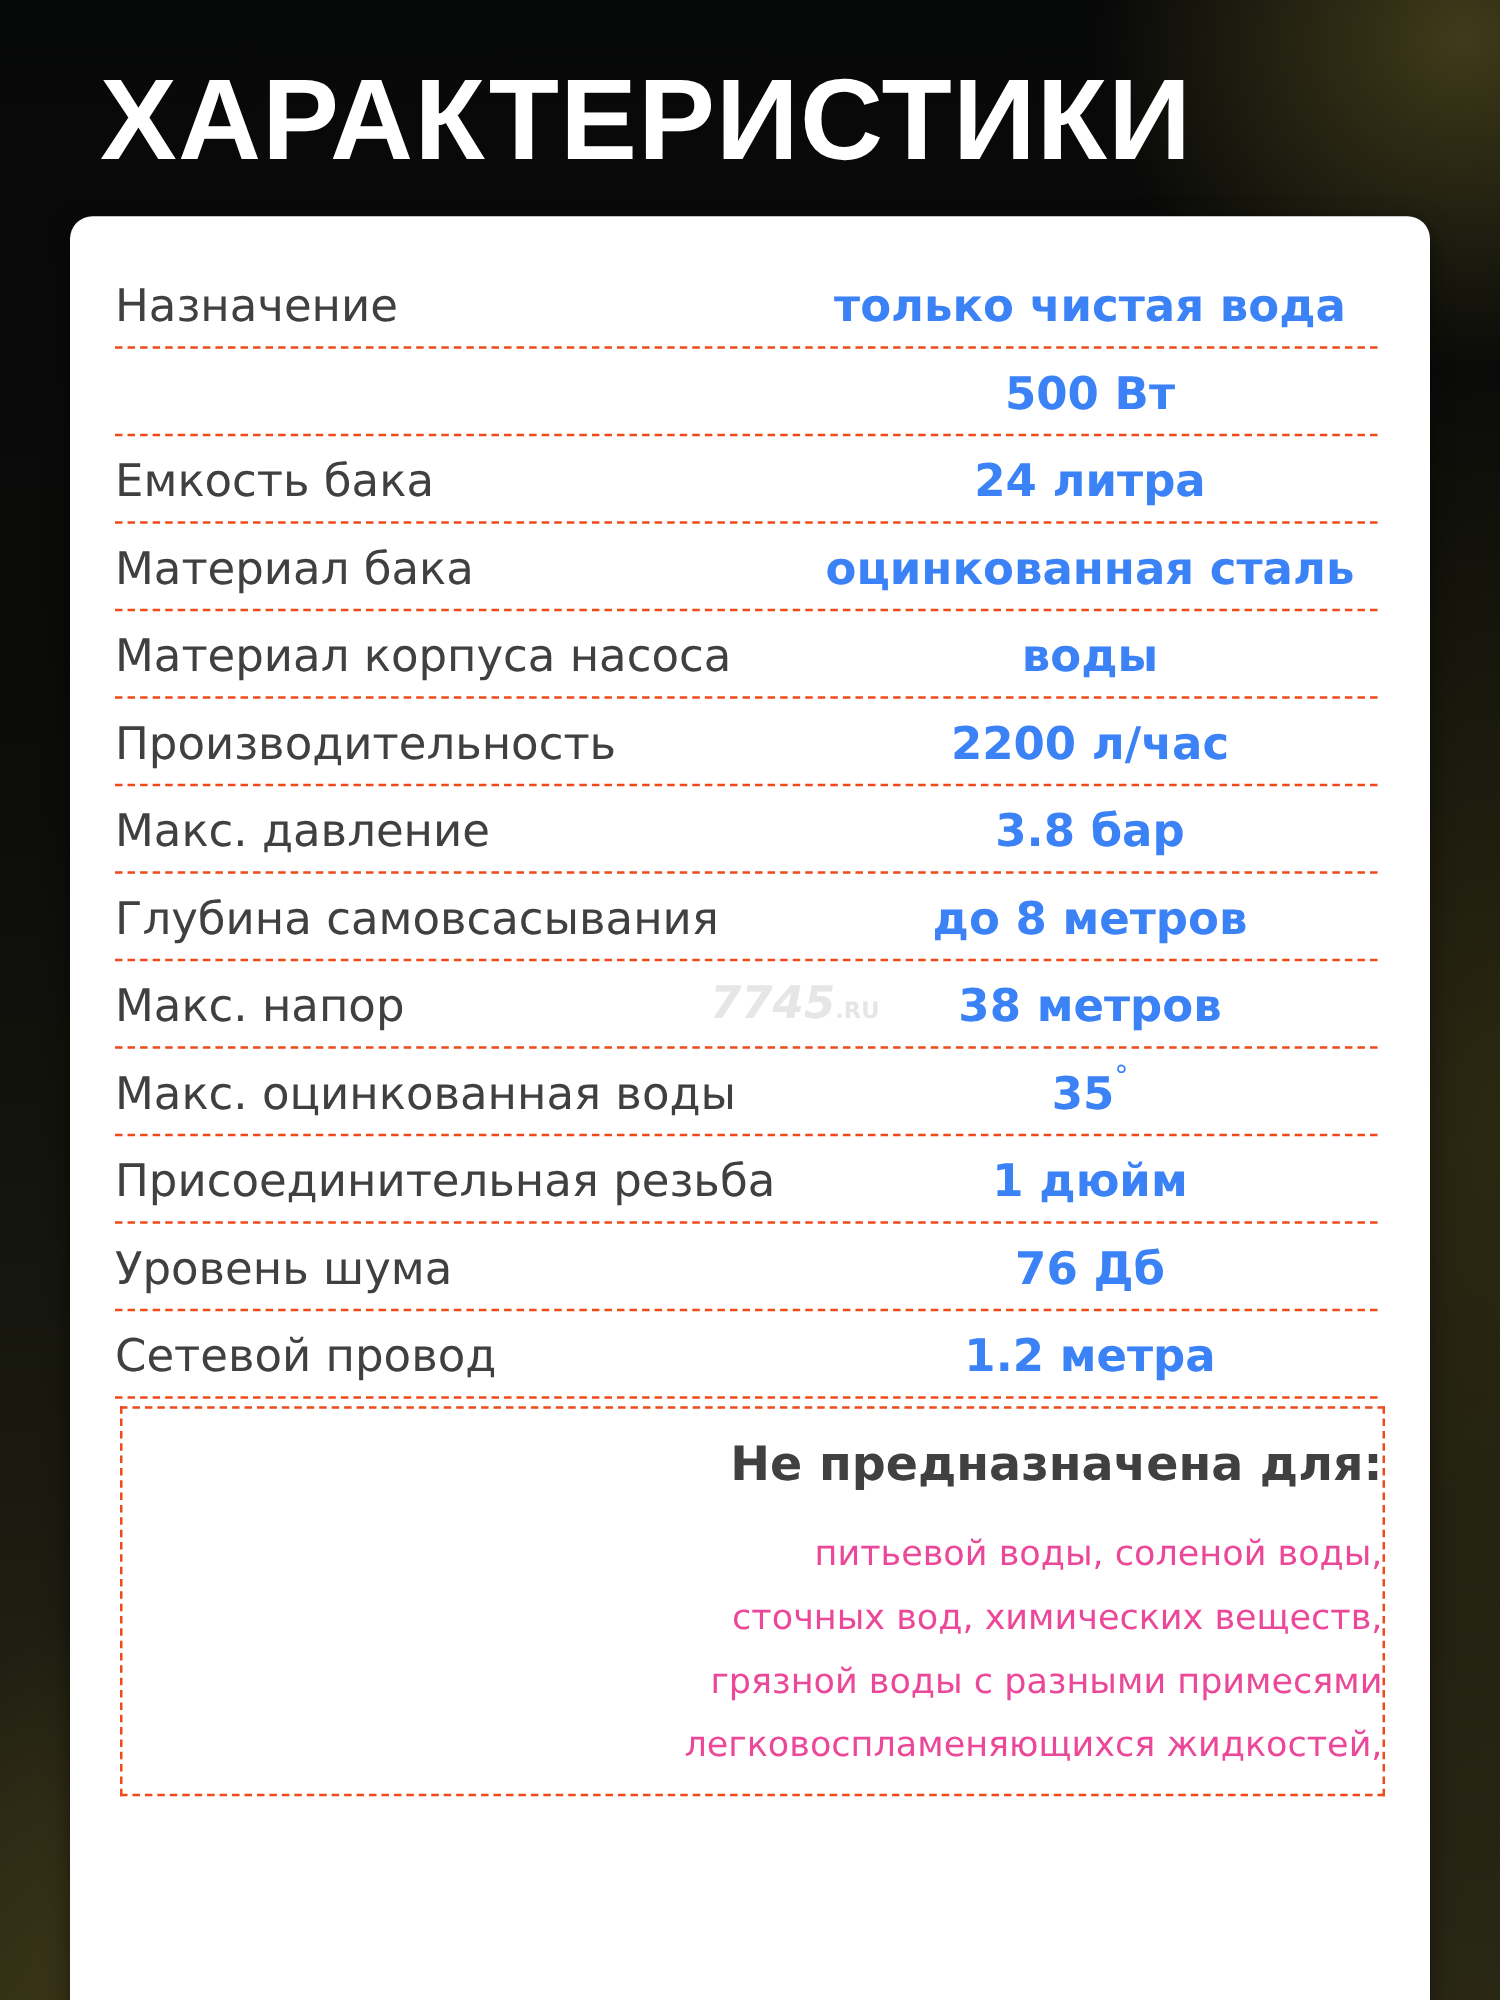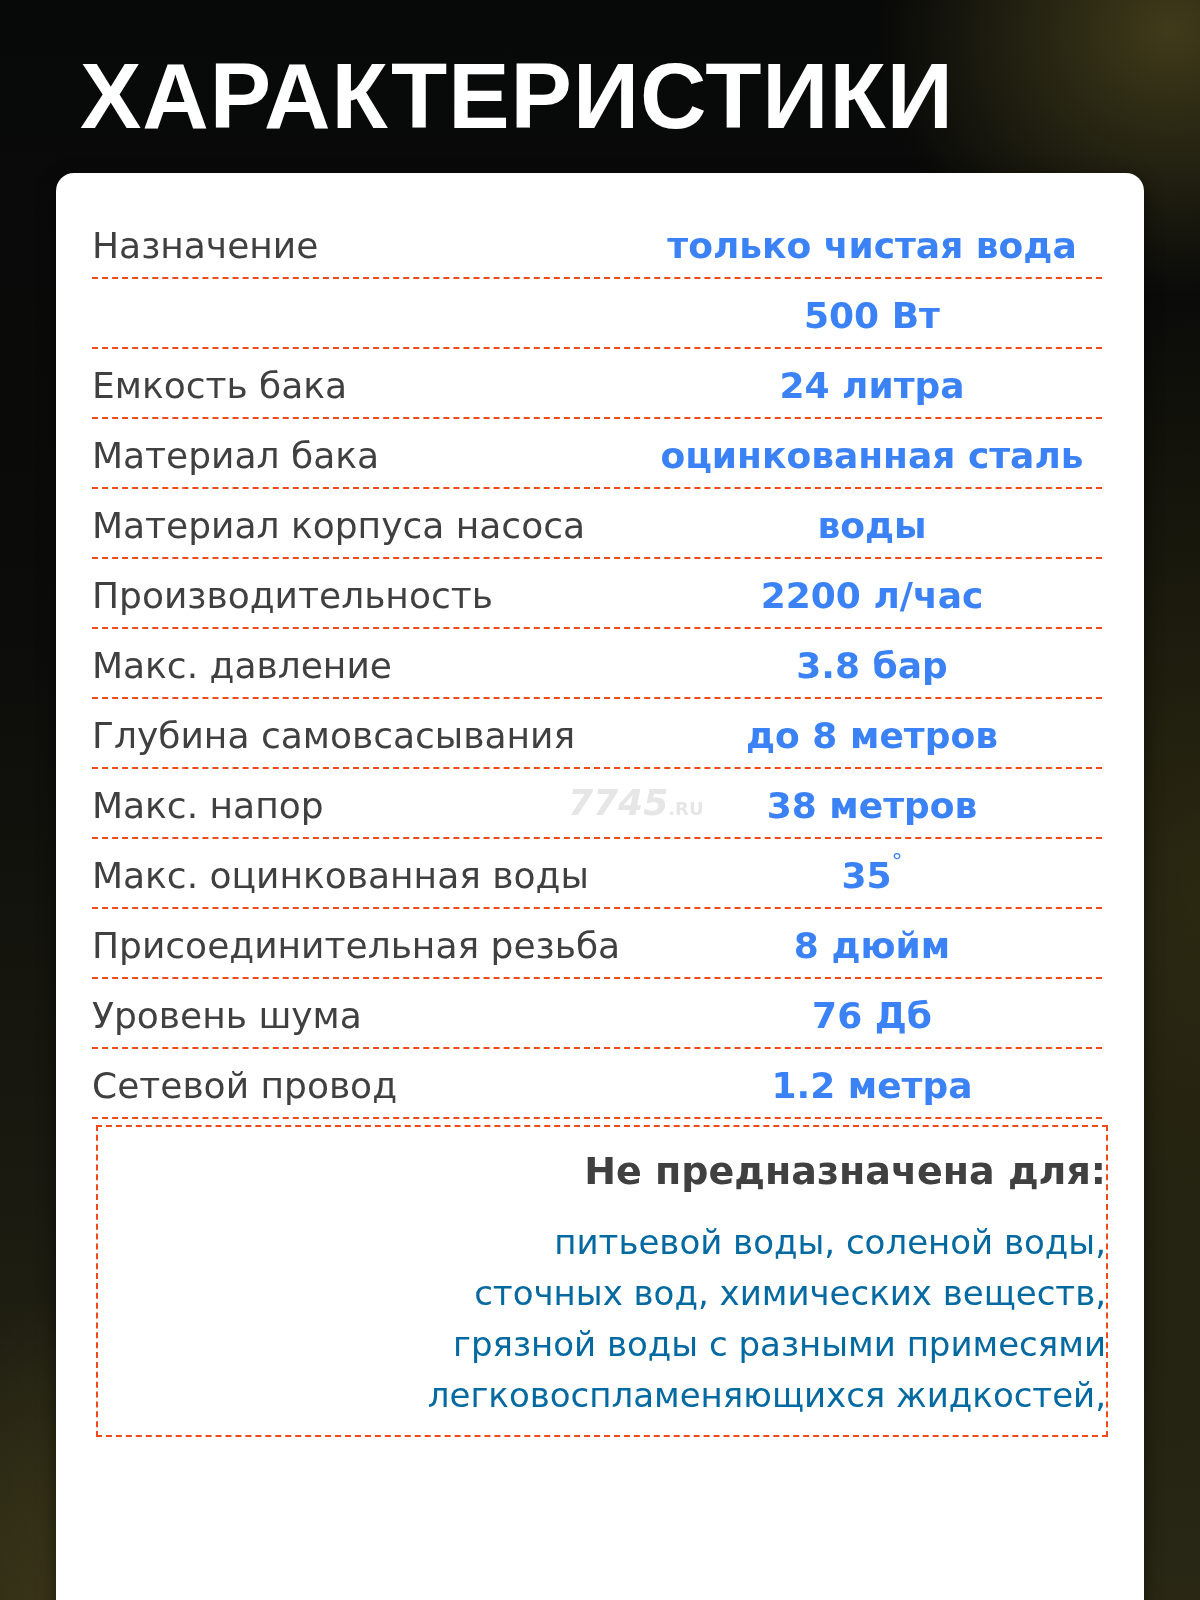--- a/index.html
+++ b/index.html
@@ -48,21 +48,21 @@
     .watermark small { font-size: 18px; font-style: normal; }
     .warn {
       position: absolute; left: 40px; top: 952px; width: 1012px; height: 312px;
       border: 2px dashed #f04a1a; box-sizing: border-box;
       text-align: right;
     }
     .warn .heading {
       margin-top: 22px; font-size: 38px; font-weight: bold; color: #404040;
     }
     .warn .body {
-      margin-top: 24px; font-size: 34px; color: #0369a1; line-height: 51px;
+      margin-top: 24px; font-size: 28px; color: #ec4899; line-height: 51px;
     }
   </style>
 </head>
 <body>
 
 <div class="title">ХАРАКТЕРИСТИКИ</div>
 
 <div class="card">
   <div class="specs">
     <div class="row">
@@ -99,21 +99,21 @@
     <div class="row">
         <span class="label">Макс. напор</span>
         <span class="value">38 метров</span>
       </div>
     <div class="row">
         <span class="label">Макс. оцинкованная воды</span>
         <span class="value"><span>35</span><sup>°</sup></span>
       </div>
     <div class="row">
         <span class="label">Присоединительная резьба</span>
-        <span class="value">8 дюйм</span>
+        <span class="value">1 дюйм</span>
       </div>
     <div class="row">
         <span class="label">Уровень шума</span>
         <span class="value">76 Дб</span>
       </div>
     <div class="row">
         <span class="label">Сетевой провод</span>
         <span class="value">1.2 метра</span>
       </div>
   </div>

